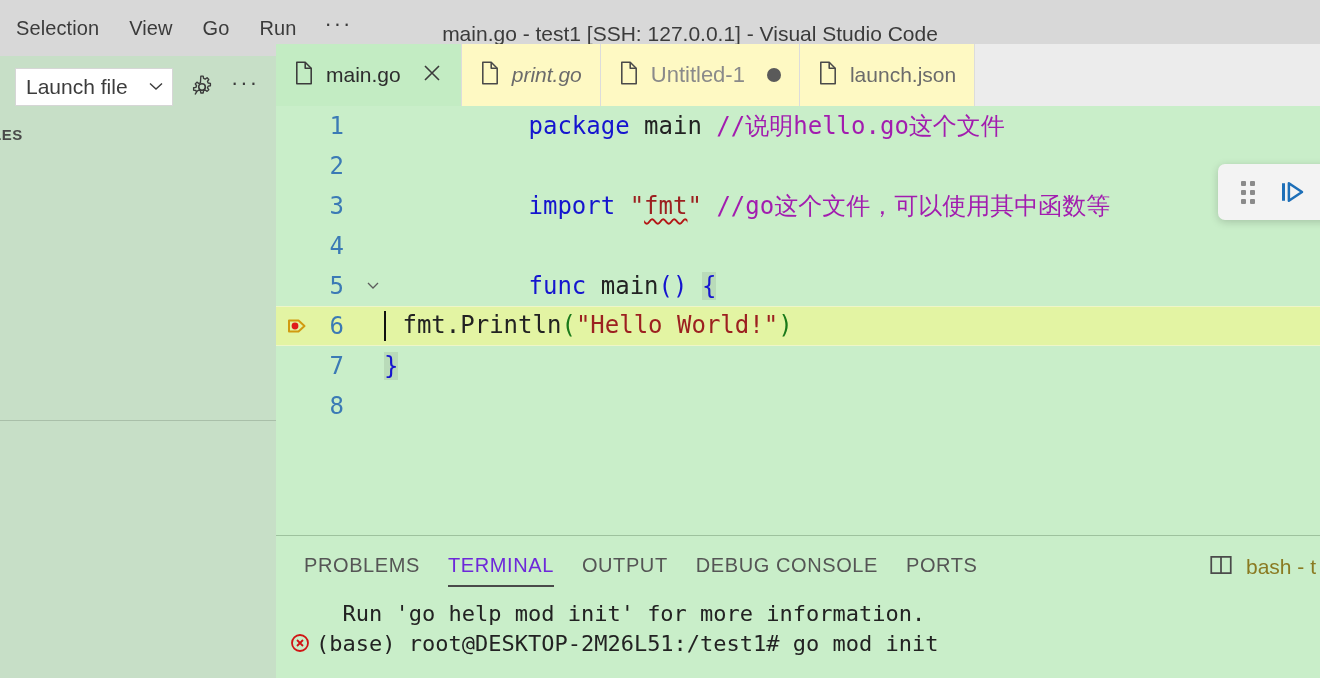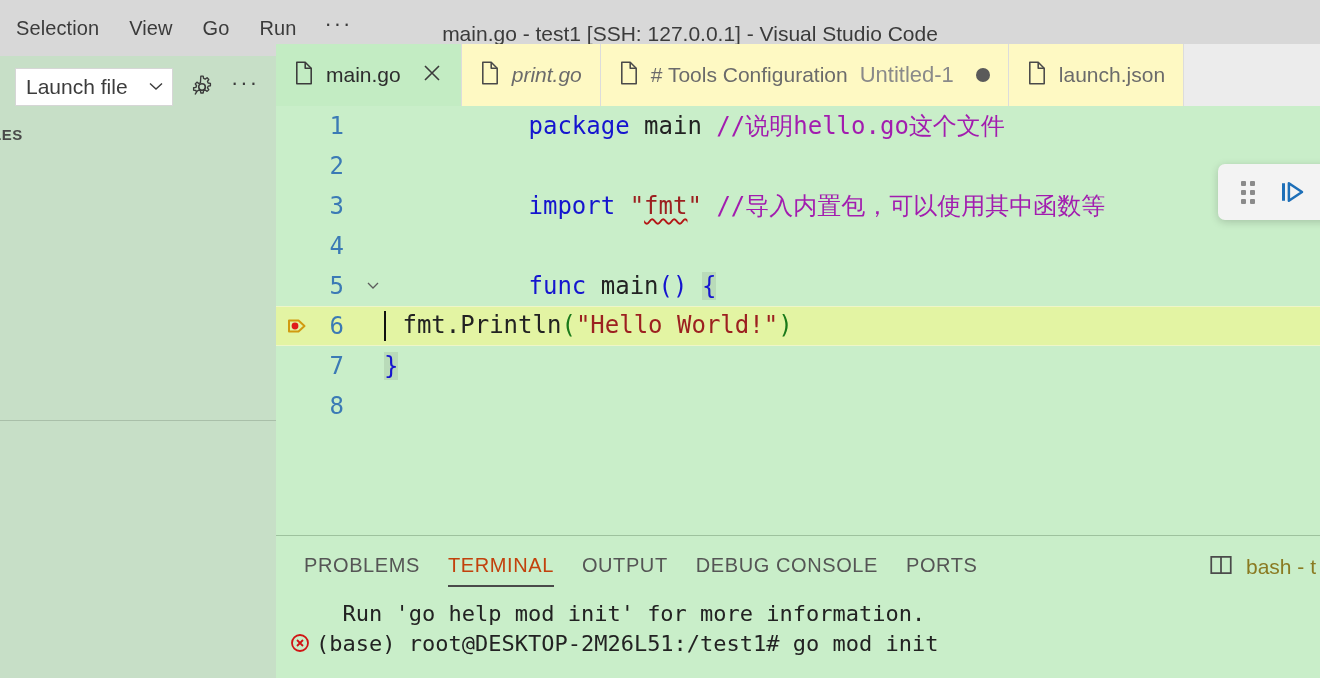--- a/index.html
+++ b/index.html
@@ -142,21 +142,21 @@
     background: #c9eec9; border-top: 1px solid #9ec29e;
   }
   .panel-tabs {
     height: 62px; display: flex; align-items: center; gap: 28px; padding-left: 28px;
     position: relative;
   }
   .panel-tab {
     font-size: 20px; color: #555; letter-spacing: .6px; cursor: pointer;
     position: relative; padding: 6px 0 10px 0; white-space: nowrap;
   }
-  .panel-tab.active { color: #c2410c; }
+  .panel-tab.active { color: #6d28d9; }
   .panel-tab.active::after {
     content: ""; position: absolute; left: 0; right: 0; bottom: 0;
     height: 2px; background: #4a4a4a;
   }
   .panel-right {
     position: absolute; right: 0; top: 0; height: 62px;
     display: flex; align-items: center; gap: 12px; padding-right: 4px;
   }
   .term-name { font-size: 21px; color: #8a7a22; white-space: nowrap; }
 
@@ -234,21 +234,20 @@
         <span class="tab-label">print.go</span>
       </div>
 
       <div class="tab">
         <span class="doc-icon">
           <svg width="20" height="24" viewBox="0 0 16 20" aria-hidden="true">
             <path d="M2 1h7l5 5v13H2z" fill="none" stroke="#4a4a4a" stroke-width="1.3" stroke-linejoin="round"></path>
             <path d="M9 1v5h5" fill="none" stroke="#4a4a4a" stroke-width="1.3" stroke-linejoin="round"></path>
           </svg>
         </span>
-        <span class="tab-label"># Tools Configuration</span>
         <span class="tab-sub">Untitled-1</span>
         <span class="tab-dirty"></span>
       </div>
 
       <div class="tab">
         <span class="doc-icon">
           <svg width="20" height="24" viewBox="0 0 16 20" aria-hidden="true">
             <path d="M2 1h7l5 5v13H2z" fill="none" stroke="#4a4a4a" stroke-width="1.3" stroke-linejoin="round"></path>
             <path d="M9 1v5h5" fill="none" stroke="#4a4a4a" stroke-width="1.3" stroke-linejoin="round"></path>
           </svg>
@@ -269,21 +268,21 @@
 
       <div class="code-line">
         <span class="lineno">2</span>
         <span class="fold"></span>
       </div>
 
       <div class="code-line">
         <span class="lineno">3</span>
         <span class="fold"></span>
         <span class="code-text">
-          <span class="kw">import</span><span> </span><span class="str">"</span><span class="str squiggle">fmt</span><span class="str">"</span><span> </span><span class="cmt">//导入内置包，可以使用其中函数等</span>
+          <span class="kw">import</span><span> </span><span class="str">"</span><span class="str squiggle">fmt</span><span class="str">"</span><span> </span><span class="cmt">//go这个文件，可以使用其中函数等</span>
         </span>
       </div>
 
       <div class="code-line">
         <span class="lineno">4</span>
         <span class="fold"></span>
       </div>
 
       <div class="code-line">
         <span class="lineno">5</span>

